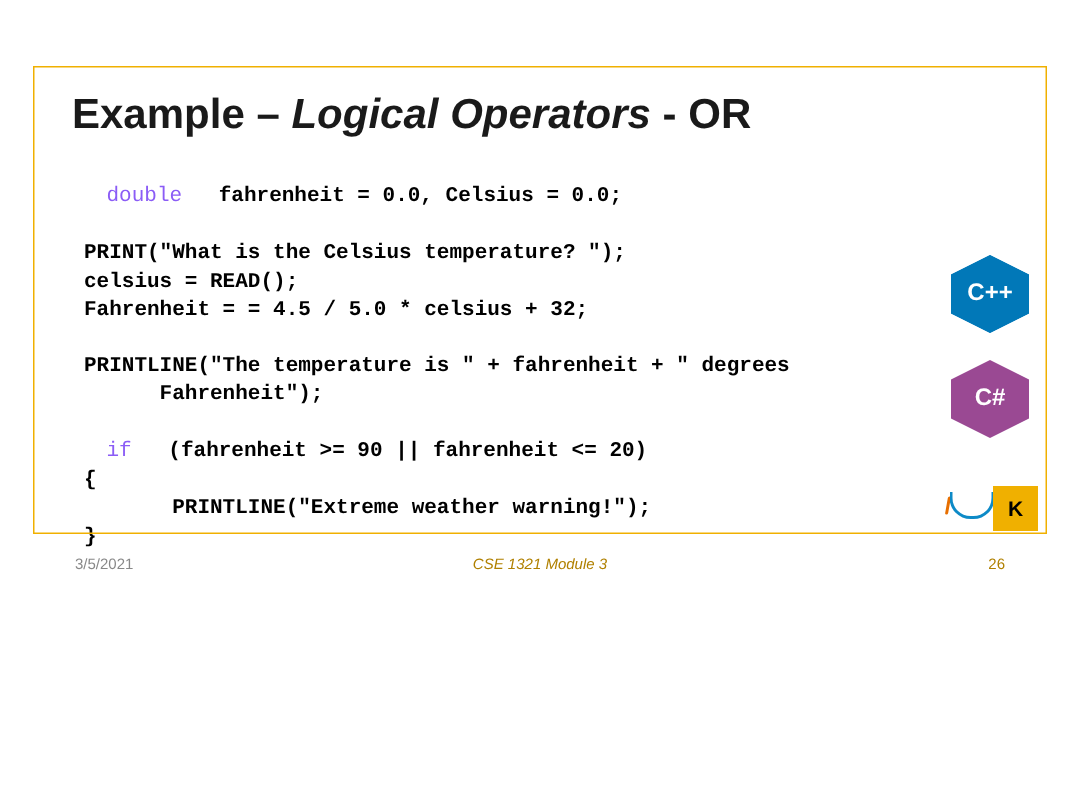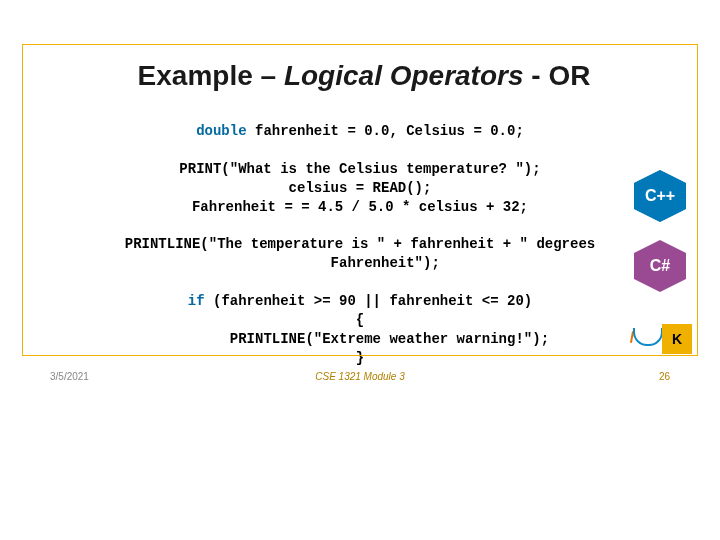--- a/index.html
+++ b/index.html
@@ -11,21 +11,20 @@
     font-family: Arial, sans-serif;
     position: relative;
     box-sizing: border-box;
   }
   .slide {
     width: 720px;
     height: 400px;
     position: relative;
     box-sizing: border-box;
     padding: 30px 40px 20px 40px;
-    text-align: center;
   }
   .inner-border {
     position: absolute;
     top: 44px;
     left: 22px;
     right: 22px;
     bottom: 44px;
     border: 1.5px solid #f0b000;
     pointer-events: none;
   }
@@ -40,22 +39,22 @@
     font-style: italic;
   }
   .code-block {
     font-family: "Courier New", monospace;
     font-size: 14px;
     line-height: 1.35;
     color: #000;
     margin-left: 0;
     white-space: pre;
   }
-  .kw-blue { color: #0369a1; font-weight: bold; }
-  .bold { font-weight: bold; }
+  .kw-blue { color: #8b5cf6; font-weight: normal; margin-left: 31px; }
+  .bold { font-weight: bold; margin-left: 16px; }
   .icons {
     position: absolute;
     right: 30px;
     top: 170px;
     display: flex;
     flex-direction: column;
     gap: 18px;
     align-items: center;
   }
   .icon {

